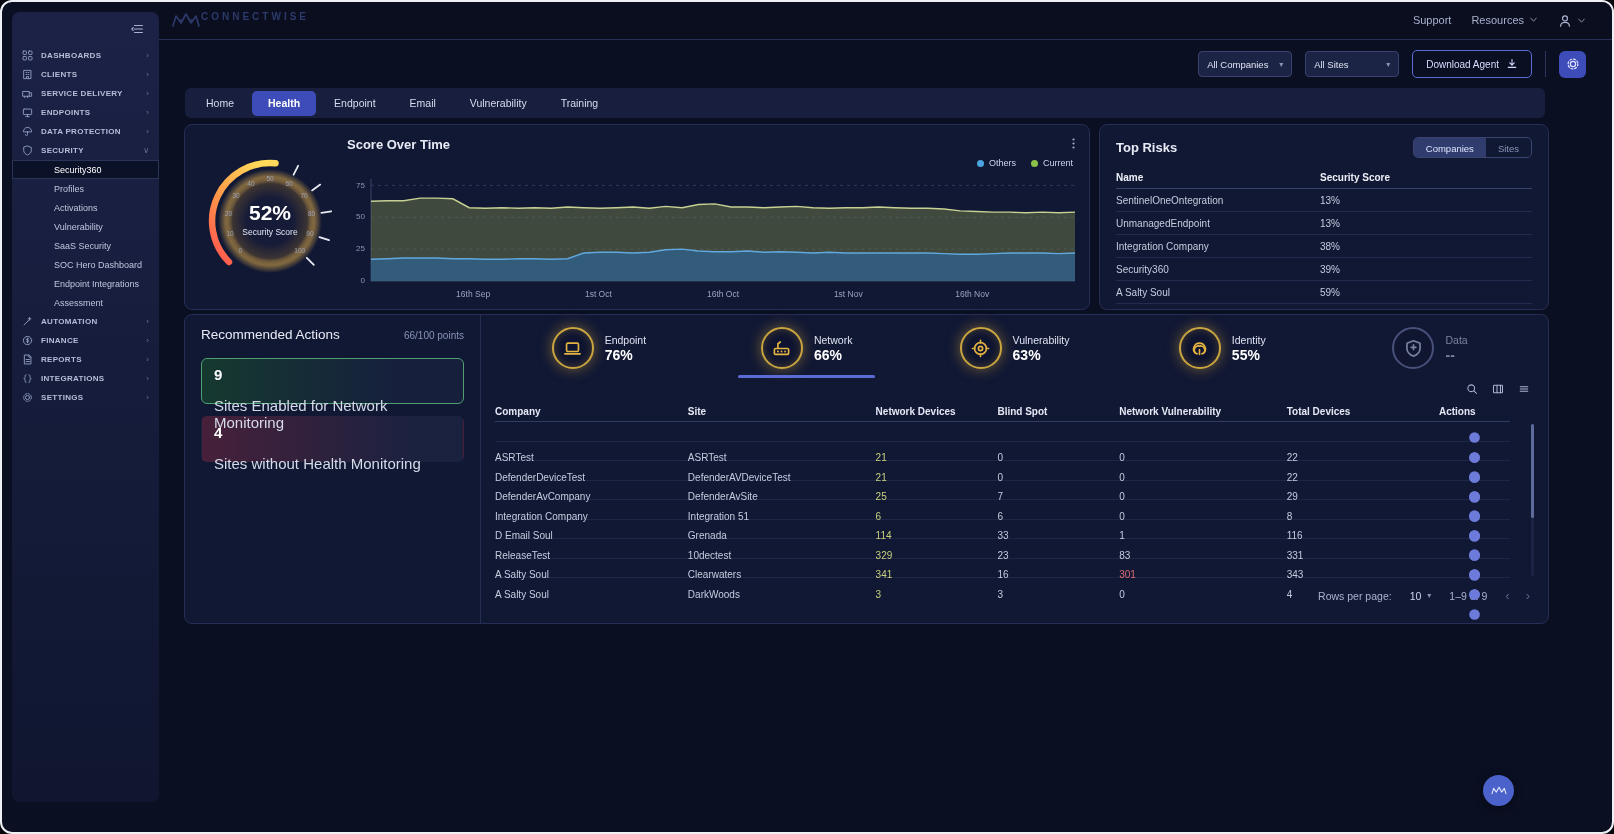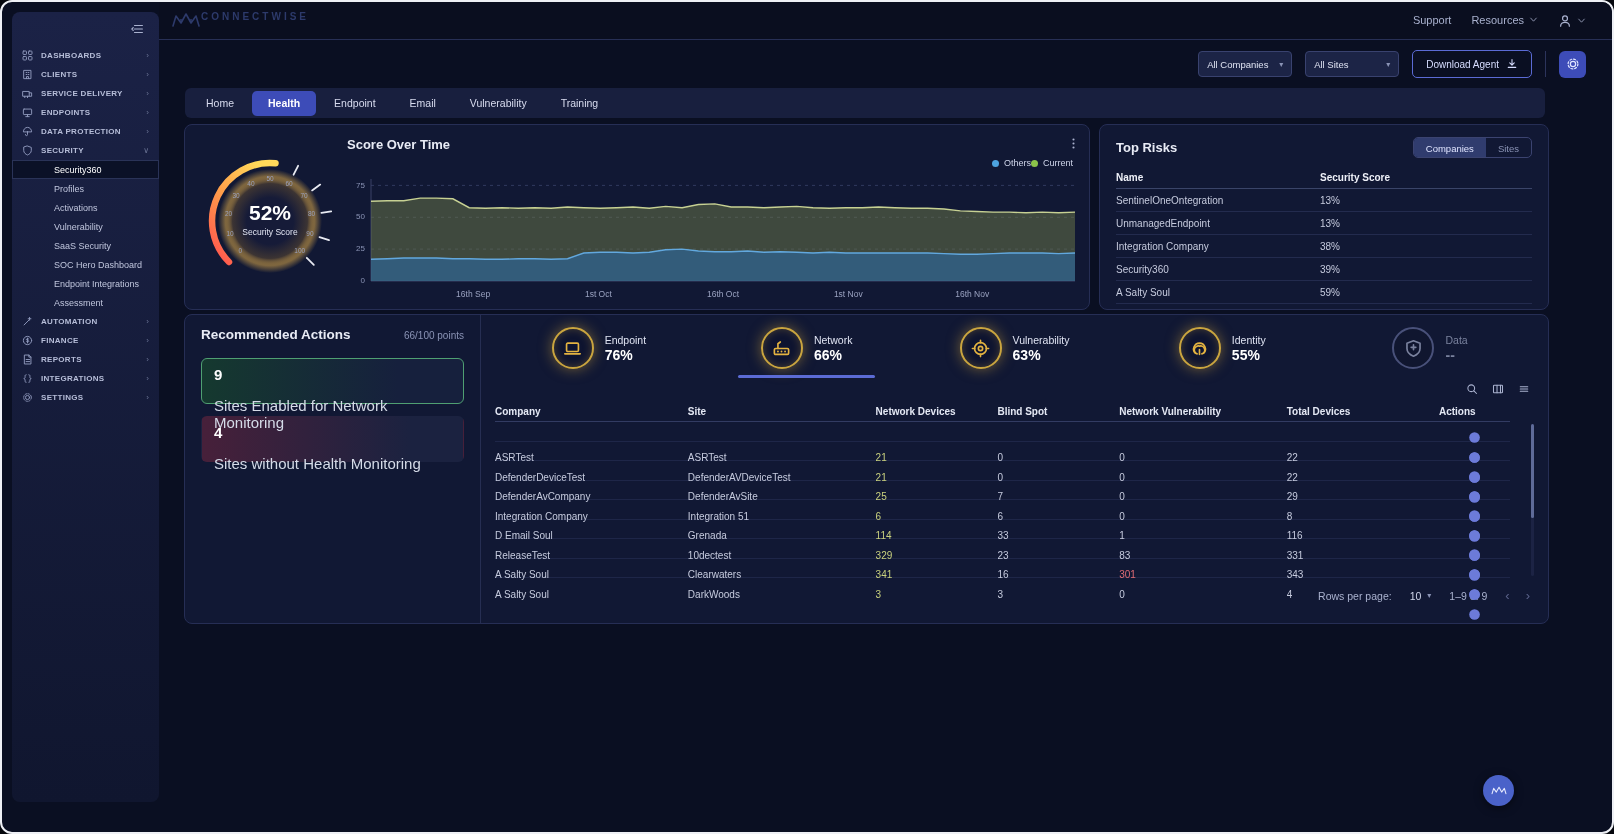--- a/index.html
+++ b/index.html
@@ -48,21 +48,21 @@
   .risks-card{left:940px;top:122px;width:450px;height:186px;}
   .bottom-card{left:25px;top:312px;width:1365px;height:310px;display:flex;}
 
   
   .gauge{position:absolute;left:8px;top:12px;width:155px;height:160px;}
   .gv{font-size:21px;font-weight:bold;fill:#ffffff;text-anchor:middle;}
   .gl{font-size:8.5px;fill:#e3e6f3;text-anchor:middle;}
   .gtick{font-size:6.5px;fill:#9aa2c0;text-anchor:middle;}
   .sc-title{position:absolute;left:162px;top:12px;margin:0;font-size:13px;font-weight:bold;color:#e8ebf5;}
   .sc-menu{position:absolute;right:9px;top:11px;width:13px;height:15px;color:#aab2cf;cursor:pointer;}
-  .sc-legend{position:absolute;right:16px;top:33px;display:flex;font-size:9px;color:#cfd5ea;align-items:center;}
+  .sc-legend{position:absolute;right:16px;top:33px;display:flex;gap:15px;font-size:9px;color:#cfd5ea;align-items:center;}
   .lg-item{display:flex;align-items:center;gap:5px;}
   .lg-dot{width:7px;height:7px;border-radius:50%;}
   .sc-chart{position:absolute;left:160px;top:46px;width:736px;height:134px;}
   .grid{stroke:#4a5480;stroke-dasharray:3 4;opacity:.55;}
   .axis{stroke:#3a4166;}
   .ytick{fill:#8a93b5;font-size:8px;text-anchor:end;dominant-baseline:middle;}
   .xtick{fill:#9aa2c0;font-size:8.5px;text-anchor:middle;}
 
   
   .risks-card{padding:12px 16px;}
@@ -71,21 +71,21 @@
   .toggle{display:flex;border:1px solid #3b4370;border-radius:5px;overflow:hidden;height:21px;font-size:9.5px;}
   .seg{padding:0 12px;line-height:21px;color:#8a93b5;cursor:pointer;}
   .seg.active{background:#303c6e;color:#dfe4ff;}
   .tr-table{margin-top:9px;font-size:10px;}
   .tr-row{display:grid;grid-template-columns:1fr 212px;height:23px;align-items:center;border-bottom:1px solid #232b4e;color:#c6cbde;}
   .tr-row.hdr{color:#eef0f8;font-weight:bold;border-bottom:1px solid #3a4468;height:22px;}
 
   
   .ra-panel{width:296px;padding:12px 16px;border-right:1px solid #262e52;flex:none;}
   .ra-head{display:flex;justify-content:space-between;align-items:baseline;}
-  .ra-title{margin:0;font-size:13.5px;font-weight:bold;color:#e8ebf5;}
+  .ra-title{margin:0;font-size:13.5px;font-weight:normal;color:#e8ebf5;}
   .ra-points{font-size:10px;color:#8a93b5;}
   .ra-card{margin-top:12px;border-radius:6px;padding:7px 12px;height:46px;cursor:pointer;}
   .ra-card.success{border:1px solid #4f9f72;background:linear-gradient(90deg,#15392f 0%,#16203d 75%);}
   .ra-card.danger{border:1px solid transparent;background:linear-gradient(90deg,#47203a 0%,#1b2240 80%);}
   .ra-card:first-of-type{margin-top:16px;}
   .ra-count{font-size:15px;font-weight:bold;color:#fff;}
   .ra-label{font-size:15px;color:#d5dbe8;margin-top:14px;}
 
   .right-panel{flex:1;padding:4px 14px 10px;position:relative;}
   .metrics{display:flex;height:58px;align-items:center;}

